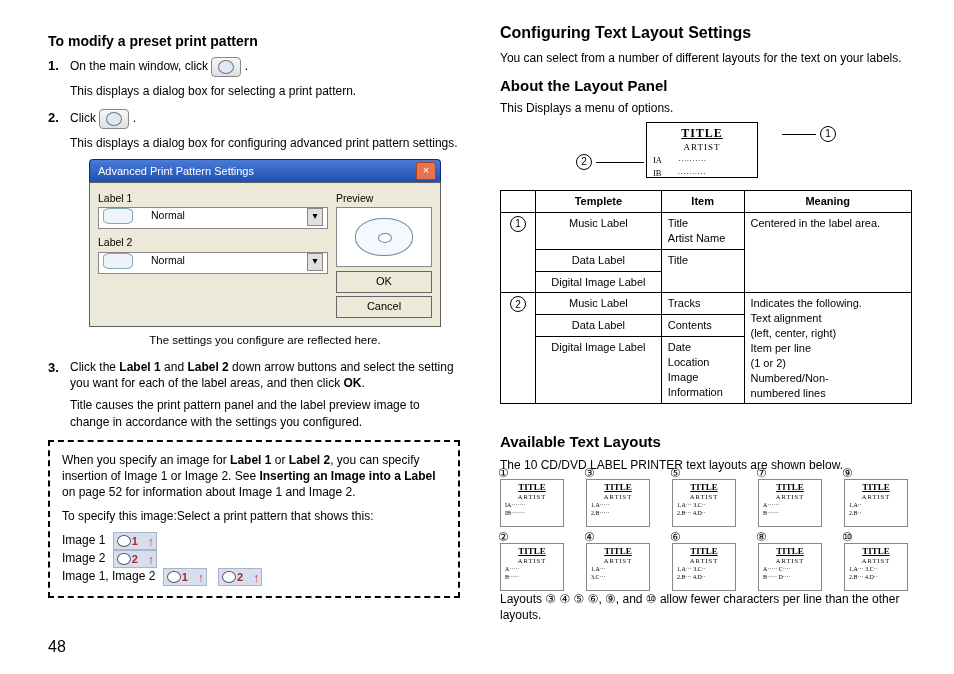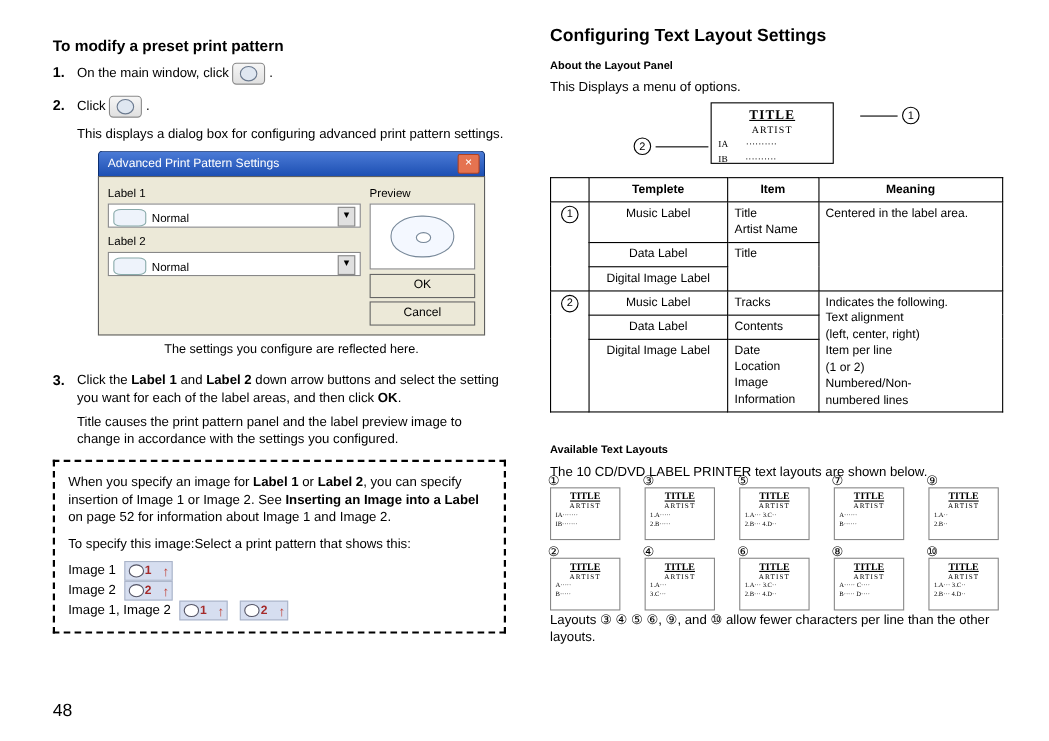--- a/index.html
+++ b/index.html
@@ -20,21 +20,21 @@
   }
   .columns {
     display: flex;
     gap: 40px;
   }
   .col {
     flex: 1 1 0;
     min-width: 0;
   }
   .h2 { font-size: 16px; font-weight: bold; margin: 0 0 6px 0; }
-  .h3 { font-size: 10px; font-weight: bold; margin: 10px 0 4px 0; }
+  .h3 { font-size: 15px; font-weight: bold; margin: 10px 0 4px 0; }
   .plain { margin: 0 0 6px 0; }
   ol.steps { list-style: none; padding: 0; margin: 6px 0 0 0; }
   ol.steps > li { margin: 0 0 10px 0; padding-left: 22px; position: relative; }
   ol.steps > li > .num { position: absolute; left: 0; top: 0; font-weight: bold; font-size: 13px; }
   .sub { margin-top: 6px; }
   .b { font-weight: bold; }
   .iconbtn {
     display: inline-block; vertical-align: middle;
     width: 28px; height: 18px;
     border: 1px solid #888; border-radius: 4px;
@@ -81,21 +81,21 @@
     border:1px solid #606060; background:#ece9d8;
     padding: 8px; display:flex; gap:8px;
   }
   .leftcol {
     flex:1; display:flex; flex-direction:column; gap:6px;
   }
   .grp { }
   .grp .lbl { font-size:10.5px; margin-bottom:2px; }
   .drop {
     height:20px; border:1px solid #888; background:#fff;
-    display:flex; align-items:flex-end; gap:5px; padding:0 4px;
+    display:flex; align-items:flex-start; gap:18px; padding:0 4px;
   }
   .drop .thumb {
     width:28px; height:14px; border:1px solid #8aa; border-radius:7px/4px;
     background:#eef3fb;
   }
   .drop .txt { font-size:10.5px; flex:1; }
   .drop .car {
     width:14px; height:16px; border:1px solid #888; background:#e0e0e0;
     text-align:center; font-size:10px; line-height:14px;
   }
@@ -184,20 +184,21 @@
     <div class="col">
       <p class="h3" style="font-size:14px;">To modify a preset print pattern</p>
 
       <ol class="steps">
 
         <li>
           <span class="num">1.</span>
           <span>On the main window, click </span>
           <span class="iconbtn"></span>
           <span>.</span>
+          <div class="sub">This displays a dialog box for selecting a print pattern.</div>
         </li>
 
         <li>
           <span class="num">2.</span>
           <span>Click </span>
           <span class="iconbtn"></span>
           <span>.</span>
           <div class="sub">This displays a dialog box for configuring advanced print pattern settings.</div>
 
           
@@ -263,20 +264,21 @@
         <div>
           <span>Image 1, Image 2</span>
           <span class="imgglyph"><span class="eye"></span><span class="num">1</span><span class="arw">↑</span></span>
           <span class="imgglyph"><span class="eye"></span><span class="num">2</span><span class="arw">↑</span></span>
         </div>
       </div>
     </div>
 
     <div class="col">
       <p class="h2">Configuring Text Layout Settings</p>
+      <p class="plain">You can select from a number of different layouts for the text on your labels.</p>
 
       <p class="h3">About the Layout Panel</p>
       <p class="plain">This Displays a menu of options.</p>
 
       <div class="layoutdiag">
         <div class="callout c1">
             <span class="ldr c1l"></span>
             <span class="circ">1</span>
           </div>
         <div class="callout c2">

